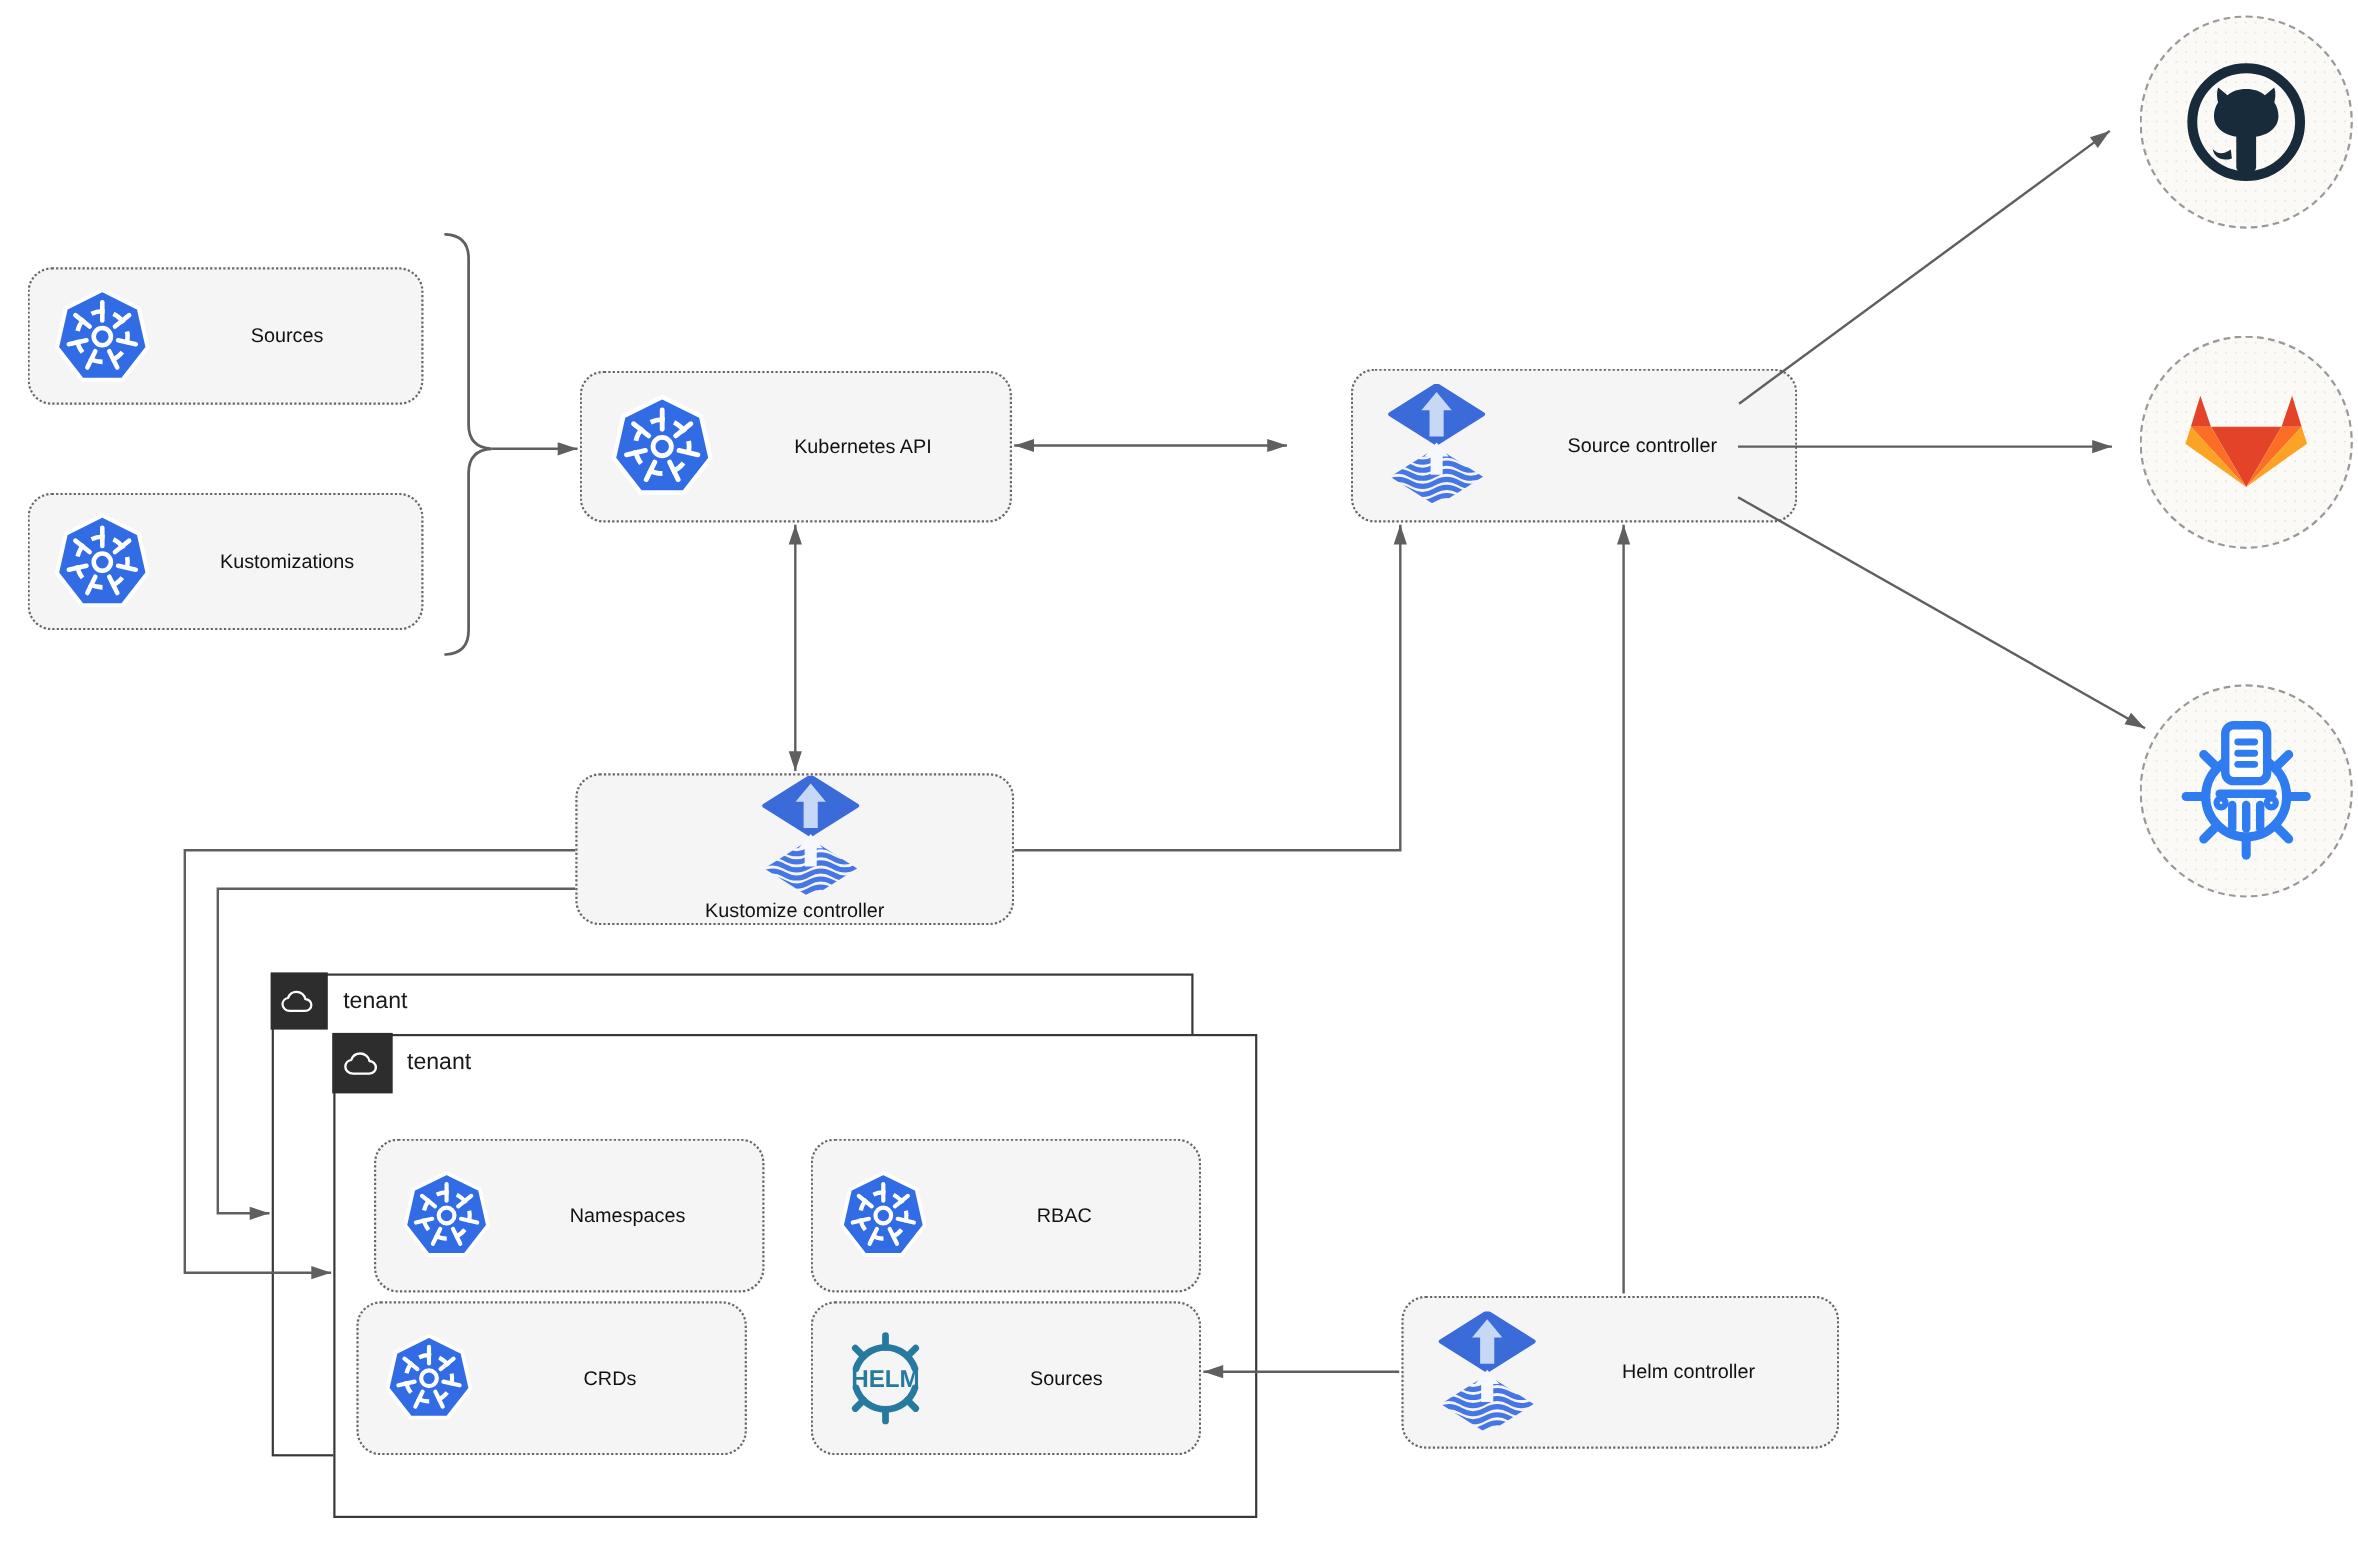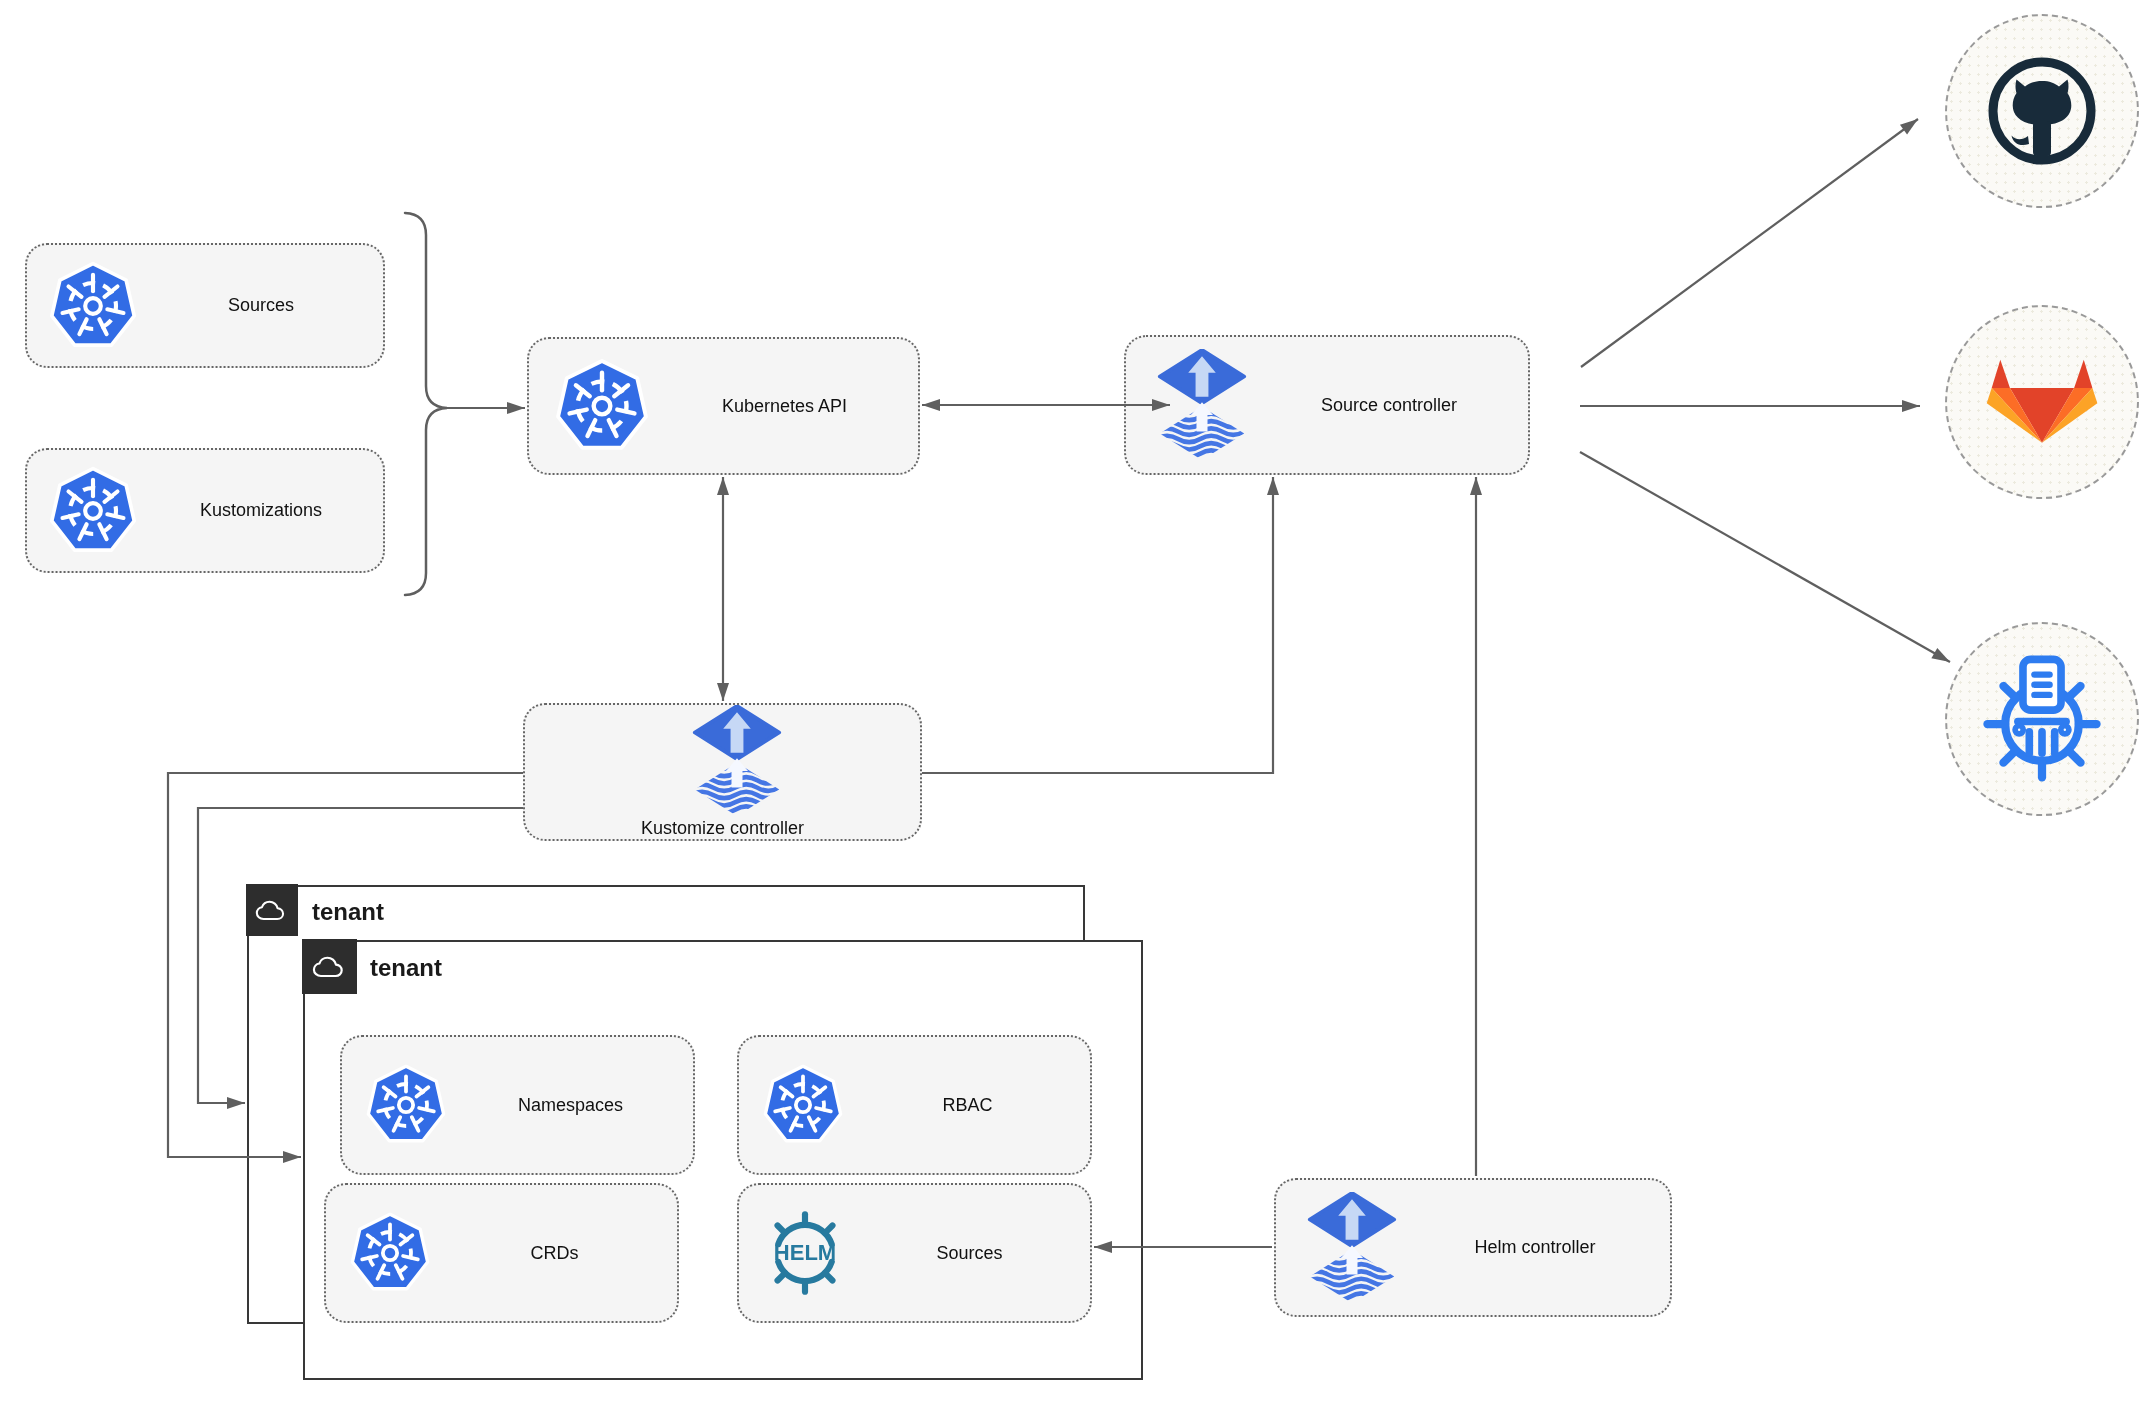--- a/index.html
+++ b/index.html
@@ -20,21 +20,21 @@
   .label-narrow { max-width:230px; margin:0 auto; }
   .tenant-box {
     position:absolute; background:#ffffff; border:2px solid #383838;
     box-sizing:border-box;
   }
   .tenant-badge {
     position:absolute; background:#2d2d2d; display:flex;
     align-items:center; justify-content:center; box-sizing:border-box;
   }
   .tenant-label {
-    position:absolute; font-size:24px; color:#1a1a1a; z-index:6;font-weight:bold;
+    position:absolute; font-size:21px; color:#1a1a1a; z-index:6;
   }
   .ext-circle {
     position:absolute; width:194px; height:194px; border-radius:50%;
     border:2px dashed #999999; box-sizing:border-box;
     background-color:#fbfaf6;
     background-image:radial-gradient(#eceade 1.2px, transparent 1.2px);
     background-size:9px 9px;
     display:flex; align-items:center; justify-content:center; z-index:5;
   }
   #edge-layer {
@@ -181,21 +181,21 @@
     <div class="label">Kustomizations</div>
   </div>
 
   <div class="node" style="left:527px; top:337px; width:393px; height:138px;">
     <svg class="icon" width="98" height="98" style="margin-left:24px">
         <use href="#sym-k8s"></use>
       </svg>
     <div class="label">Kubernetes API</div>
   </div>
 
-  <div class="node" style="left:1124px; top:335px; width:406px; height:140px;">
+  <div class="node" style="left:1228px; top:335px; width:406px; height:140px;">
     <svg class="icon" width="96" height="112" style="margin-left:28px">
         <use href="#sym-flux"></use>
       </svg>
     <div class="label">
       <div class="label-narrow">Source controller</div>
     </div>
   </div>
 
   <div class="node" style="left:523px; top:703px; width:399px; height:138px;flex-direction:column;">
     <svg class="icon" width="96" height="112" style="margin-left:28px">

